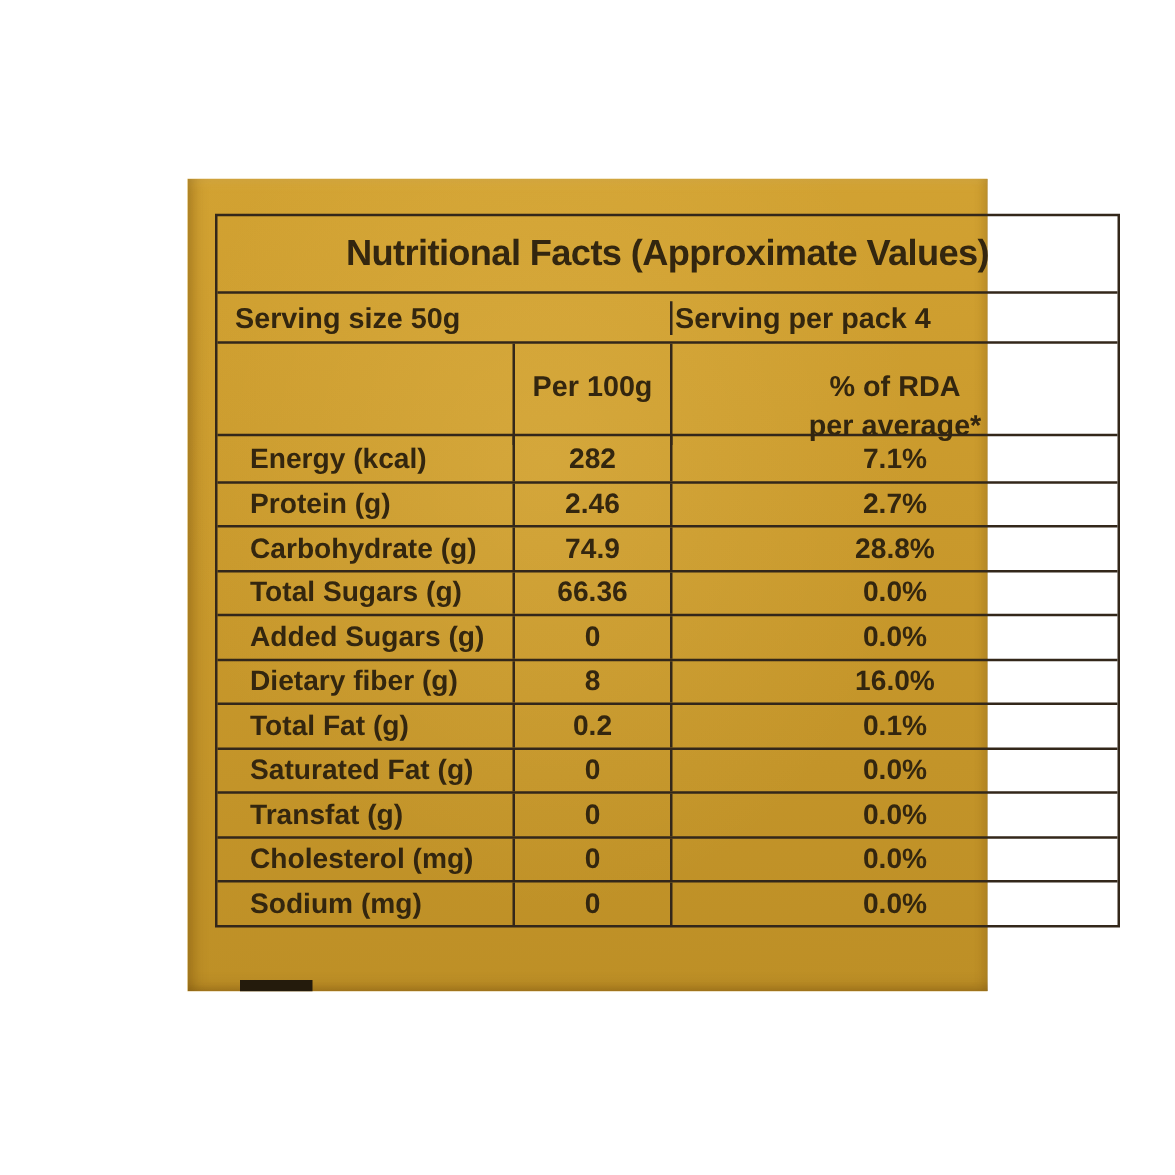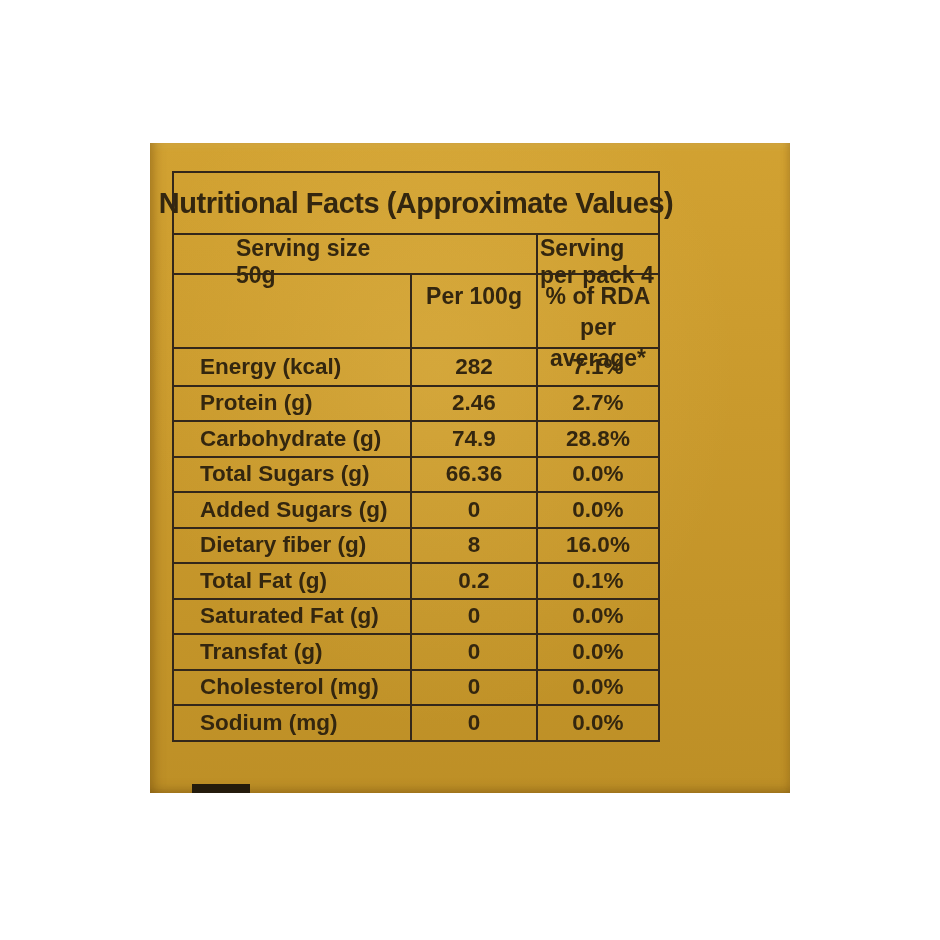--- a/index.html
+++ b/index.html
@@ -29,21 +29,21 @@
       inset 10px 0 14px -8px rgba(90,55,0,.45),
       inset -6px 0 10px -6px rgba(90,55,0,.30),
       inset 0 6px 10px -6px rgba(255,230,150,.35),
       inset 0 -8px 14px -8px rgba(70,40,0,.40);
     filter:blur(0.35px);
     color:var(--ink);
   }
   .nf-table{
     position:absolute;
     left:22px; top:28px;
-    width:488px;
+    width:724px;
     border:2px solid var(--line);
     font-weight:bold;
   }
   .title-row{
     height:62px;
     display:flex; align-items:center; justify-content:center;
     border-bottom:2px solid var(--line);
     font-size:29px;
     letter-spacing:-0.5px;
     white-space:nowrap;
@@ -53,30 +53,30 @@
     grid-template-columns:236px 126px 1fr;
   }
   .grid-row > div + div{ border-left:2px solid var(--line); }
   .serving-row{
     height:40px;
     border-bottom:2px solid var(--line);
     font-size:23px;
     align-items:center;
   }
   .serving-row .cell{ display:flex; align-items:center; }
-  .pad-l{ padding-left:14px;margin-left:48px; }
+  .pad-l{ padding-left:14px; }
   .pad-l-sm{ padding-left:2px; }
   .header-row{
     height:74px;
     border-bottom:2px solid var(--line);
     font-size:23px;
   }
   .header-row .cell{
     display:flex; flex-direction:column; align-items:center;
-    padding-top:6px; line-height:31px; text-align:center;
+    padding-top:19px; line-height:31px; text-align:center;
   }
   .nutrient-rows .grid-row{
     height:35.5px;
     font-size:22.5px;
     align-items:center;
   }
   .nutrient-rows .grid-row + .grid-row{ border-top:2px solid var(--line); }
   .nutrient-rows .c-name{
     padding-left:26px; align-self:stretch; display:flex; align-items:center;
     white-space:nowrap;

